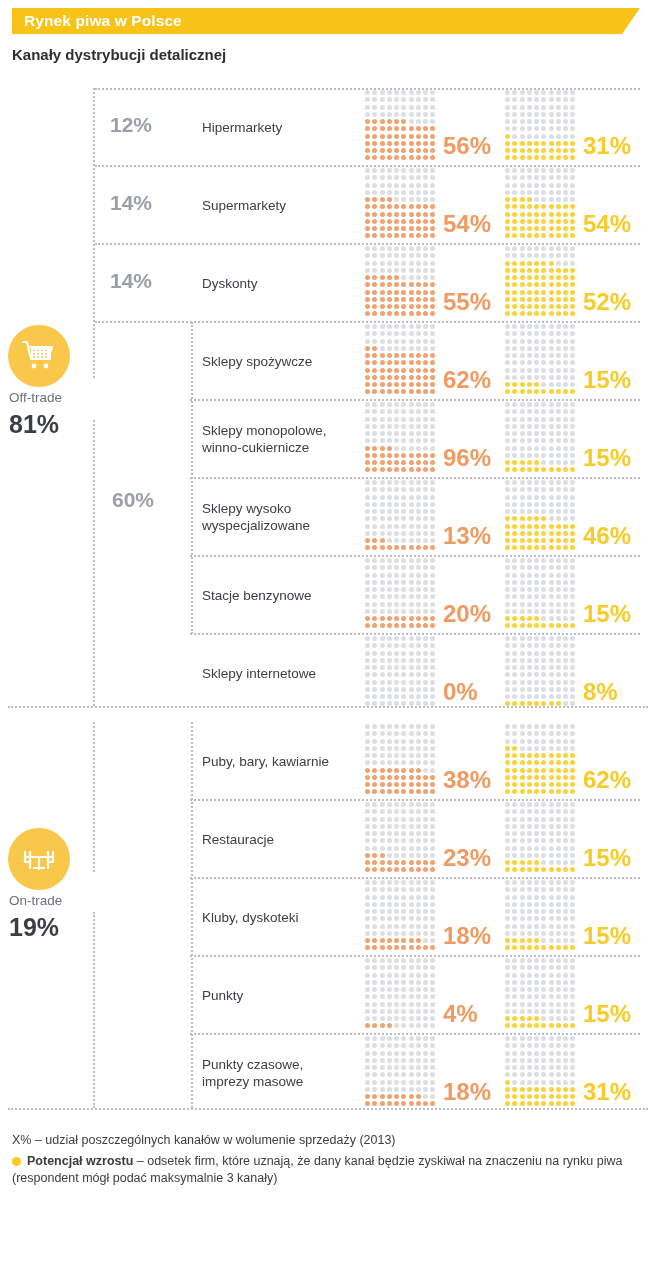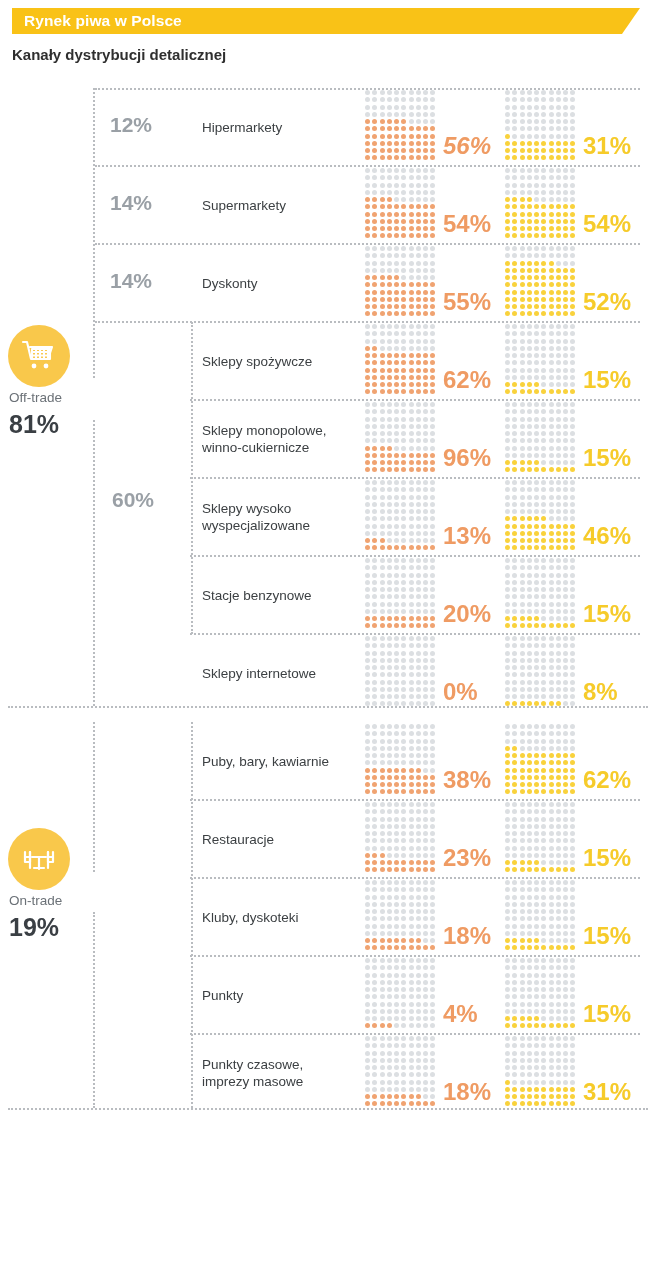--- a/index.html
+++ b/index.html
@@ -185,21 +185,21 @@
       <i class="on-o" style="left: 7.25px; top: 65.25px;"></i>
       <i class="on-o" style="left: 14.5px; top: 65.25px;"></i>
       <i class="on-o" style="left: 21.75px; top: 65.25px;"></i>
       <i class="on-o" style="left: 29px; top: 65.25px;"></i>
       <i class="on-o" style="left: 36.25px; top: 65.25px;"></i>
       <i class="on-o" style="left: 43.5px; top: 65.25px;"></i>
       <i class="on-o" style="left: 50.75px; top: 65.25px;"></i>
       <i class="on-o" style="left: 58px; top: 65.25px;"></i>
       <i class="on-o" style="left: 65.25px; top: 65.25px;"></i>
     </div>
-    <div class="val o" style="left: 443px; top: 132px; font-style: italic;">56%</div>
+    <div class="val o" style="left: 443px; top: 132px;">56%</div>
     <div class="grid" style="left: 505px; top: 90px;">
       <i style="left: 0px; top: 0px;"></i>
       <i style="left: 7.25px; top: 0px;"></i>
       <i style="left: 14.5px; top: 0px;"></i>
       <i style="left: 21.75px; top: 0px;"></i>
       <i style="left: 29px; top: 0px;"></i>
       <i style="left: 36.25px; top: 0px;"></i>
       <i style="left: 43.5px; top: 0px;"></i>
       <i style="left: 50.75px; top: 0px;"></i>
       <i style="left: 58px; top: 0px;"></i>
@@ -2852,13 +2852,17 @@
         <path d="M32 16 h-5"></path>
         <path d="M27 11 v16"></path>
       </svg>
     </div>
     <div class="trade-label" style="left: 9px; top: 893px;">On-trade</div>
     <div class="trade-pct" style="left: 9px; top: 913px;">19%</div>
     <div class="group-pct" style="left: 112px; top: 488px;">60%</div>
   </div>
 
 <div class="legend" style="top:1132px;">
+  <div class="legend-line">X% – udział poszczególnych kanałów w wolumenie sprzedaży (2013)</div>
+  <div class="legend-line" style="margin-top:4px;padding-left:0;">
+    <span class="dot-leg y"></span><b>Potencjał wzrostu</b><span> – odsetek firm, które uznają, że dany kanał będzie zyskiwał na znaczeniu na rynku piwa (respondent mógł podać maksymalnie 3 kanały)</span>
+  </div>
 </div>
 
 </body></html>

